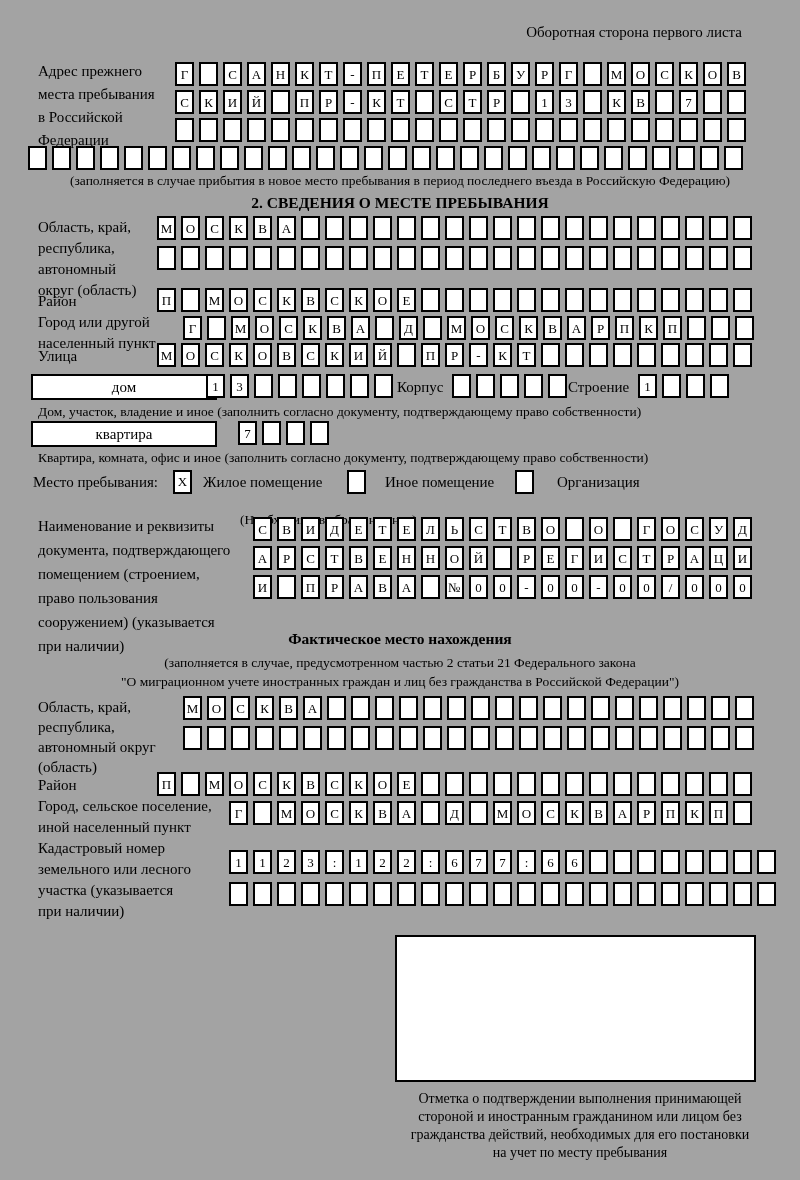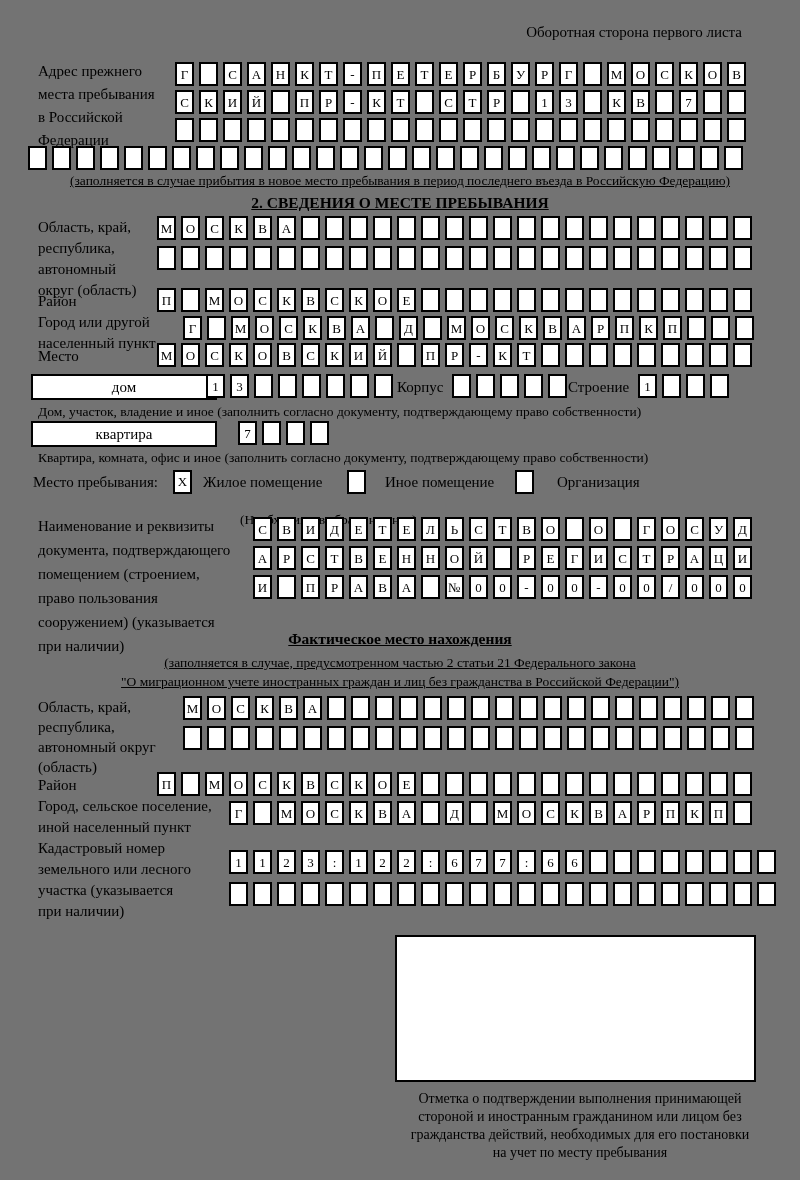--- a/index.html
+++ b/index.html
@@ -1,19 +1,19 @@
 <!DOCTYPE html>
 <html lang="ru"><head>
 <meta charset="utf-8">
 <style>
   html,body{margin:0;padding:0;background:#fff;}
   .page{
     position:relative;
     width:800px;height:1180px;
-    background:#737373;color:#000;
+    background:#a3a3a3;color:#000;
     font-family:"Liberation Serif","DejaVu Serif",serif;
     overflow:hidden;
   }
   .abs{position:absolute;}
   .cellrow{position:absolute;display:flex;gap:5px;}
   .cell{
     box-sizing:border-box;flex:0 0 19px;
     width:19px;height:24px;
     border:2px solid #000;background:#fff;
     display:flex;align-items:center;justify-content:center;
@@ -29,21 +29,21 @@
     box-sizing:border-box;position:absolute;height:26px;
     border:2px solid #000;background:#fff;
     display:flex;align-items:center;justify-content:center;
     font-size:15px;
   }
   .lbl{position:absolute;font-size:15px;line-height:23px;white-space:nowrap;}
   .lbl div{white-space:nowrap;}
   .lh21 div{line-height:21px;}
   .lh20 div{line-height:20px;}
   .caption{position:absolute;font-size:13.5px;white-space:nowrap;}
-  .centered{left:0;right:0;text-align:center;white-space:normal;text-decoration:underline;}
+  .centered{left:0;right:0;text-align:center;white-space:normal;}
   .bold{font-weight:bold;}
   .stampbox{
     box-sizing:border-box;position:absolute;
     border:2px solid #000;background:#fff;
   }
   .stampnote{position:absolute;text-align:center;font-size:14px;line-height:18px;}
 </style>
 </head>
 <body>
 
@@ -285,21 +285,21 @@
       <div class="cell">А</div>
       <div class="cell">Р</div>
       <div class="cell">П</div>
       <div class="cell">К</div>
       <div class="cell">П</div>
       <div class="cell"></div>
       <div class="cell"></div>
       <div class="cell"></div>
     </div>
 
-  <div class="lbl" style="left:38px;top:345px;">Место</div>
+  <div class="lbl" style="left:38px;top:345px;">Улица</div>
   <div class="cellrow" style="left:157px;top:343px;">
       <div class="cell">М</div>
       <div class="cell">О</div>
       <div class="cell">С</div>
       <div class="cell">К</div>
       <div class="cell">О</div>
       <div class="cell">В</div>
       <div class="cell">С</div>
       <div class="cell">К</div>
       <div class="cell">И</div>

